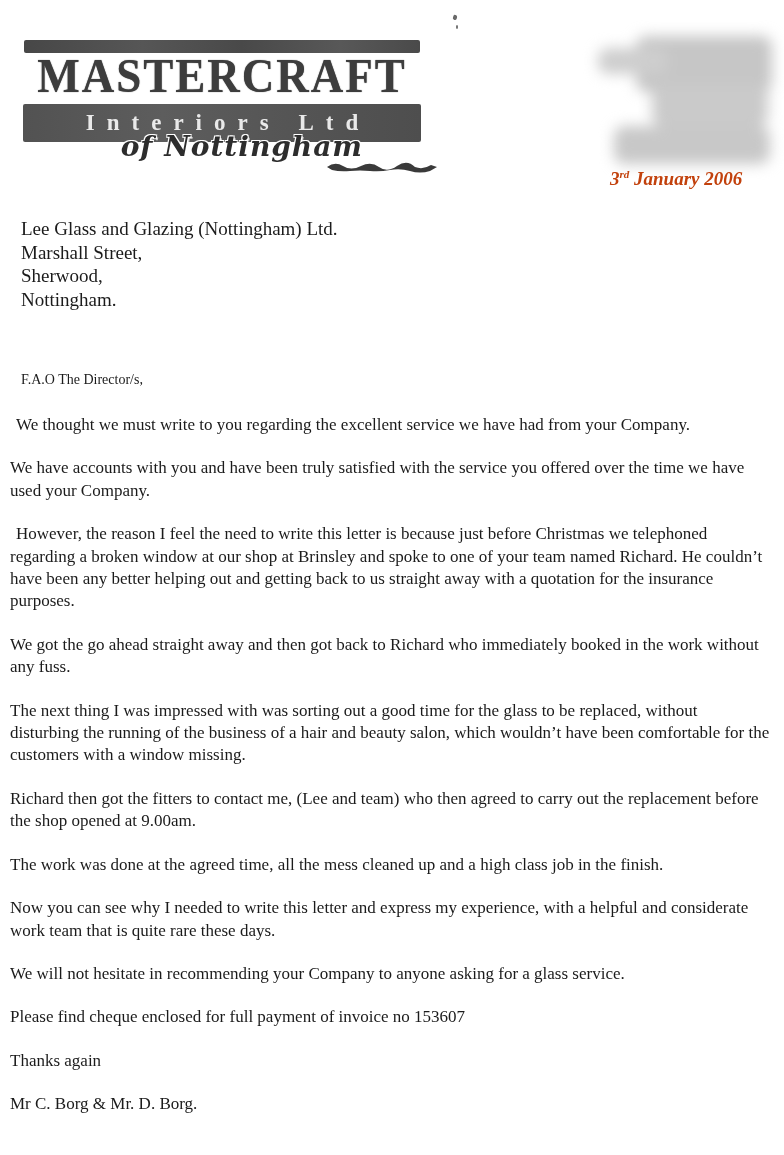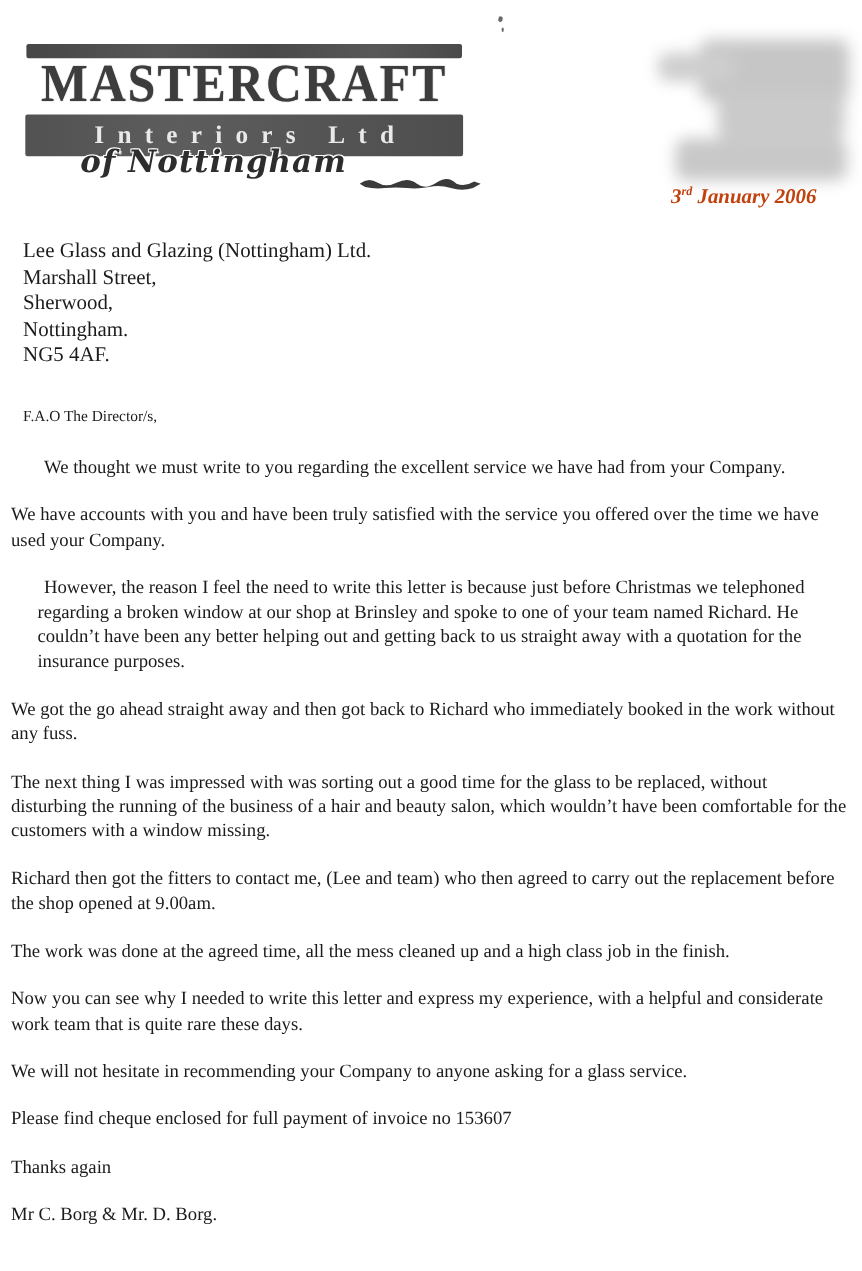--- a/index.html
+++ b/index.html
@@ -41,22 +41,22 @@
     position: absolute; top: 64px; left: 0; width: 398px; height: 38px;
     background: linear-gradient(90deg, #525252, #5d5d5d 35%, #545454 70%, #4e4e4e);
     border-radius: 2px;
     display: flex; align-items: center; justify-content: center;
   }
   .logo-band span {
     font-size: 23px; font-weight: bold; color: #e9e9e9;
     letter-spacing: 12px; padding-left: 12px; white-space: nowrap;
   }
   .logo-script {
-    position: absolute; top: 90px; left: 50px; width: 268px;
-    text-align: left;
+    position: absolute; top: 90px; left: 72px; width: 268px;
+    text-align: right;
     font-family: "DejaVu Serif", serif;
     font-style: italic; font-weight: bold;
     font-size: 28px; color: #2d2d2d; letter-spacing: 1px;
     text-shadow: -1px -1px 0 #fff, 1px -1px 0 #fff, -1px 1px 0 #fff, 1px 1px 0 #fff, 2px 2px 0 rgba(255,255,255,.7);
     white-space: nowrap;
   }
   .logo-flourish { position: absolute; left: 302px; top: 117px; }
 
   
   .blur-box { position: absolute; left: 594px; top: 34px; width: 182px; height: 132px; filter: blur(7px); }
@@ -82,21 +82,21 @@
 
   
   .salutation { position: absolute; left: 21px; top: 372px; font-size: 14px; }
 
   
   .letter-body {
     position: absolute; left: 10px; top: 414px; width: 760px;
     font-size: 17px; line-height: 22.4px;
   }
   .letter-body p { margin: 0 0 21px 0; }
-  .letter-body p.indent { text-indent: 6px; margin-left: 24px; }
+  .letter-body p.indent { text-indent: 6px; }
   .letter-body p.signature { margin-bottom: 14px; }
 </style>
 </head>
 <body>
 
 <div class="page">
 
   <div class="speck speck-1"></div>
   <div class="speck speck-2"></div>
 
@@ -119,21 +119,20 @@
     <div class="blob blob-4"></div>
   </div>
 
   <div class="date"><span>3</span><sup>rd</sup> <span>January 2006</span></div>
 
   <div class="recipient">
     <div>Lee Glass and Glazing (Nottingham) Ltd.</div>
     <div>Marshall Street,</div>
     <div>Sherwood,</div>
     <div>Nottingham.</div>
-    <div>NG5 4AF.</div>
   </div>
 
   <div class="salutation">F.A.O The Director/s,</div>
 
   <div class="letter-body">
     <p class="indent">We thought we must write to you regarding the excellent service we have had from your Company.</p>
     <p>We have accounts with you and have been truly satisfied with the service you offered over the time we have used your Company.</p>
     <p class="indent">However, the reason I feel the need to write this letter is because just before Christmas we telephoned regarding a broken window at our shop at Brinsley and spoke to one of your team named Richard. He couldn’t have been any better helping out and getting back to us straight away with a quotation for the insurance purposes.</p>
     <p>We got the go ahead straight away and then got back to Richard who immediately booked in the work without any fuss.</p>
     <p>The next thing I was impressed with was sorting out a good time for the glass to be replaced, without disturbing the running of the business of a hair and beauty salon, which wouldn’t have been comfortable for the customers with a window missing.</p>

